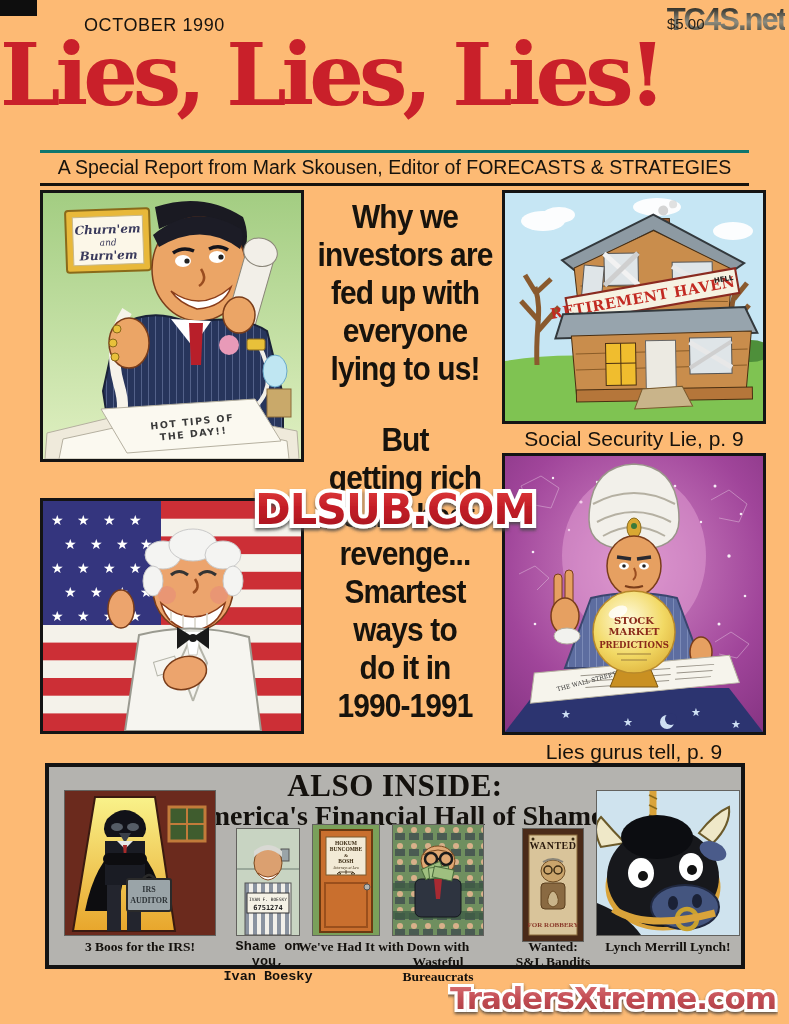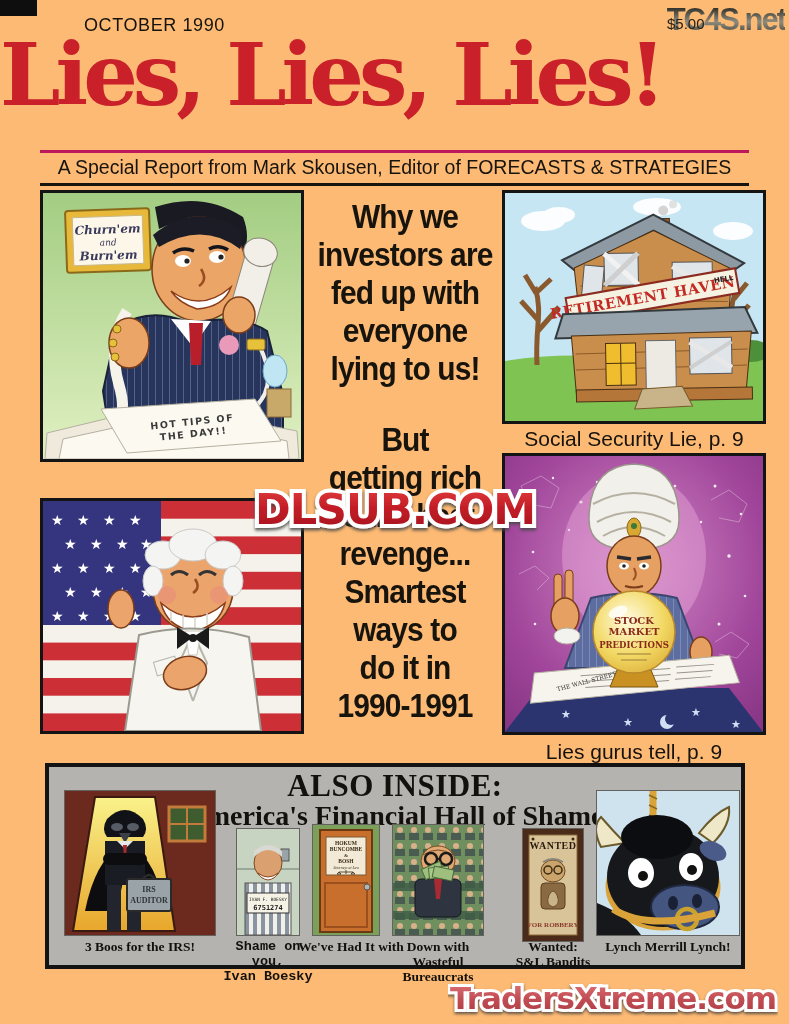--- a/index.html
+++ b/index.html
@@ -7,21 +7,21 @@
         font-family:"Liberation Sans",sans-serif;}
   .corner-mark{position:absolute;left:0;top:0;width:37px;height:16px;background:#0e0e0e;}
   .issue-date{position:absolute;left:84px;top:15px;font-size:18px;letter-spacing:.6px;color:#15120e;}
   .price{position:absolute;left:667px;top:15px;font-size:15px;color:#262118;z-index:4;}
   .wm-top{position:absolute;right:4px;top:2px;z-index:3;font-weight:bold;font-size:31px;letter-spacing:-2px;
           color:#4f4e44;background:linear-gradient(180deg,#2f2e27 15%,#8e8c7e 55%,#3d3c32 95%);
           -webkit-background-clip:text;background-clip:text;-webkit-text-fill-color:transparent;}
   .title{position:absolute;left:0;right:6px;top:28px;z-index:1;
          font-family:"DejaVu Serif",serif;font-weight:bold;font-size:86px;line-height:1.1;
          letter-spacing:-5px;color:#c9202a;}
-  .subtitle-bar{position:absolute;left:40px;right:40px;top:150px;border-top:3px solid #be185d;
+  .subtitle-bar{position:absolute;left:40px;right:40px;top:150px;border-top:3px solid #0f766e;
          border-bottom:3px solid #17130d;padding:3px 0 4px;text-align:center;font-size:19.5px;color:#17130d;}
   .panel{position:absolute;border:3px solid #141414;line-height:0;background:#fff;}
   #panel-broker{left:40px;top:190px;}
   #panel-house{left:502px;top:190px;}
   #panel-politician{left:40px;top:498px;}
   #panel-guru{left:502px;top:453px;}
   .caption{position:absolute;text-align:center;font-size:21px;color:#16120c;}
   #cap-broker{left:40px;top:464px;width:264px;}
   #cap-house{left:502px;top:427px;width:264px;}
   #cap-politician{left:40px;top:740px;width:264px;}

